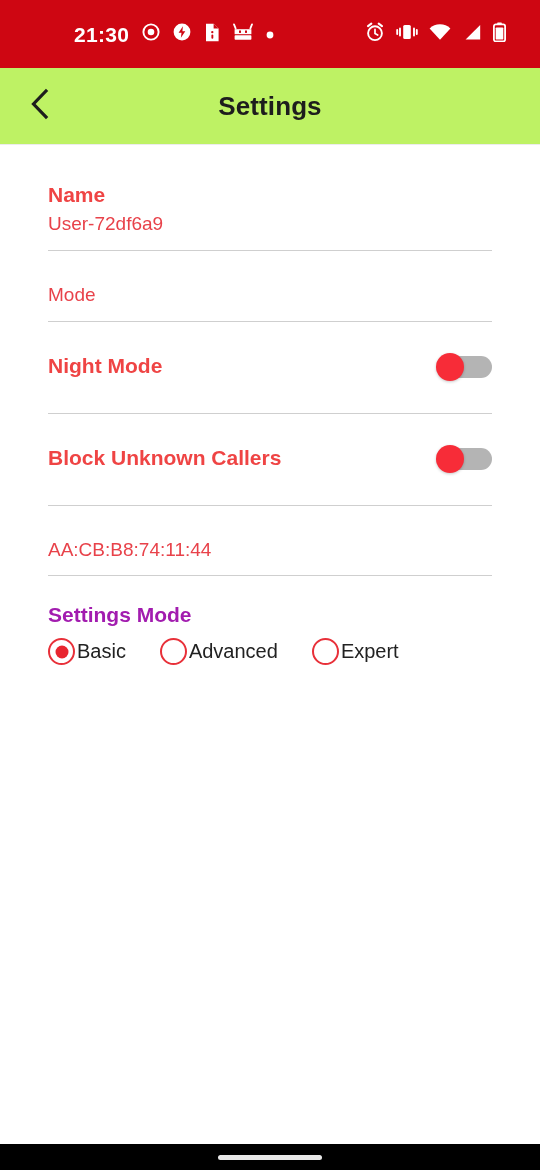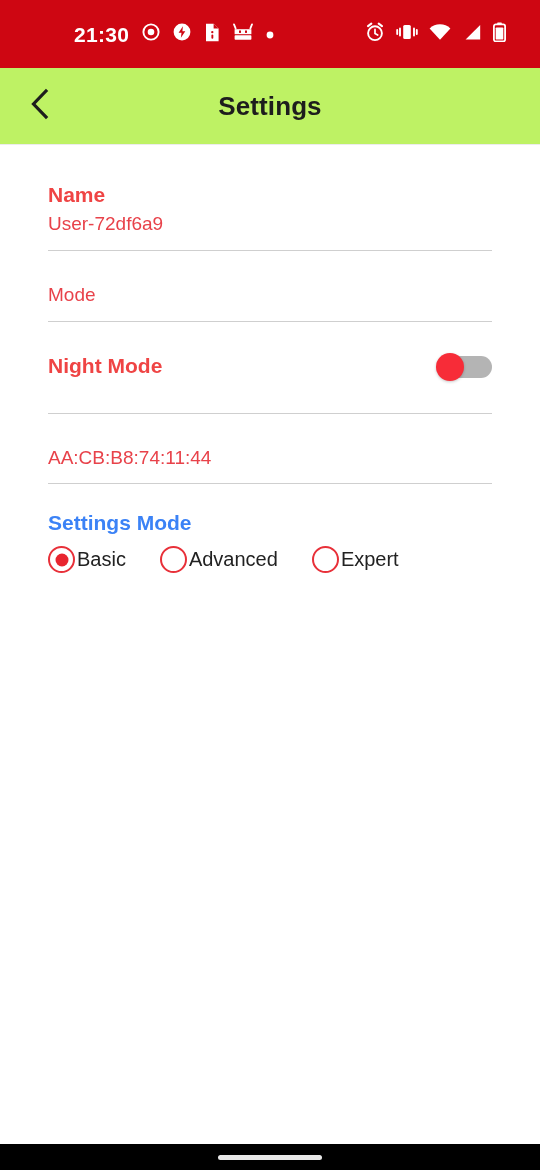--- a/index.html
+++ b/index.html
@@ -165,21 +165,21 @@
     box-shadow: 0 1px 3px rgba(0,0,0,0.22);
   }
 
   
   .mode-block {
     padding-top: 27px;
   }
   .mode-title {
     font-size: 21px;
     font-weight: 600;
-    color: #3b82f6;
+    color: #a21caf;
   }
   .radio-group {
     display: flex;
     align-items: center;
     margin-top: 11px;
   }
   .radio-item {
     display: flex;
     align-items: center;
     cursor: pointer;
@@ -341,20 +341,27 @@
     </div>
 
     <div class="toggle-row">
       <div class="row-label">Night Mode</div>
       <div class="switch">
         <div class="track"></div>
         <div class="thumb"></div>
       </div>
     </div>
 
+    <div class="toggle-row">
+      <div class="row-label">Block Unknown Callers</div>
+      <div class="switch">
+        <div class="track"></div>
+        <div class="thumb"></div>
+      </div>
+    </div>
 
     <div class="row">
       <div class="row-value">AA:CB:B8:74:11:44</div>
     </div>
 
     <div class="mode-block">
       <div class="mode-title">Settings Mode</div>
       <div class="radio-group">
 
         <div class="radio-item">

